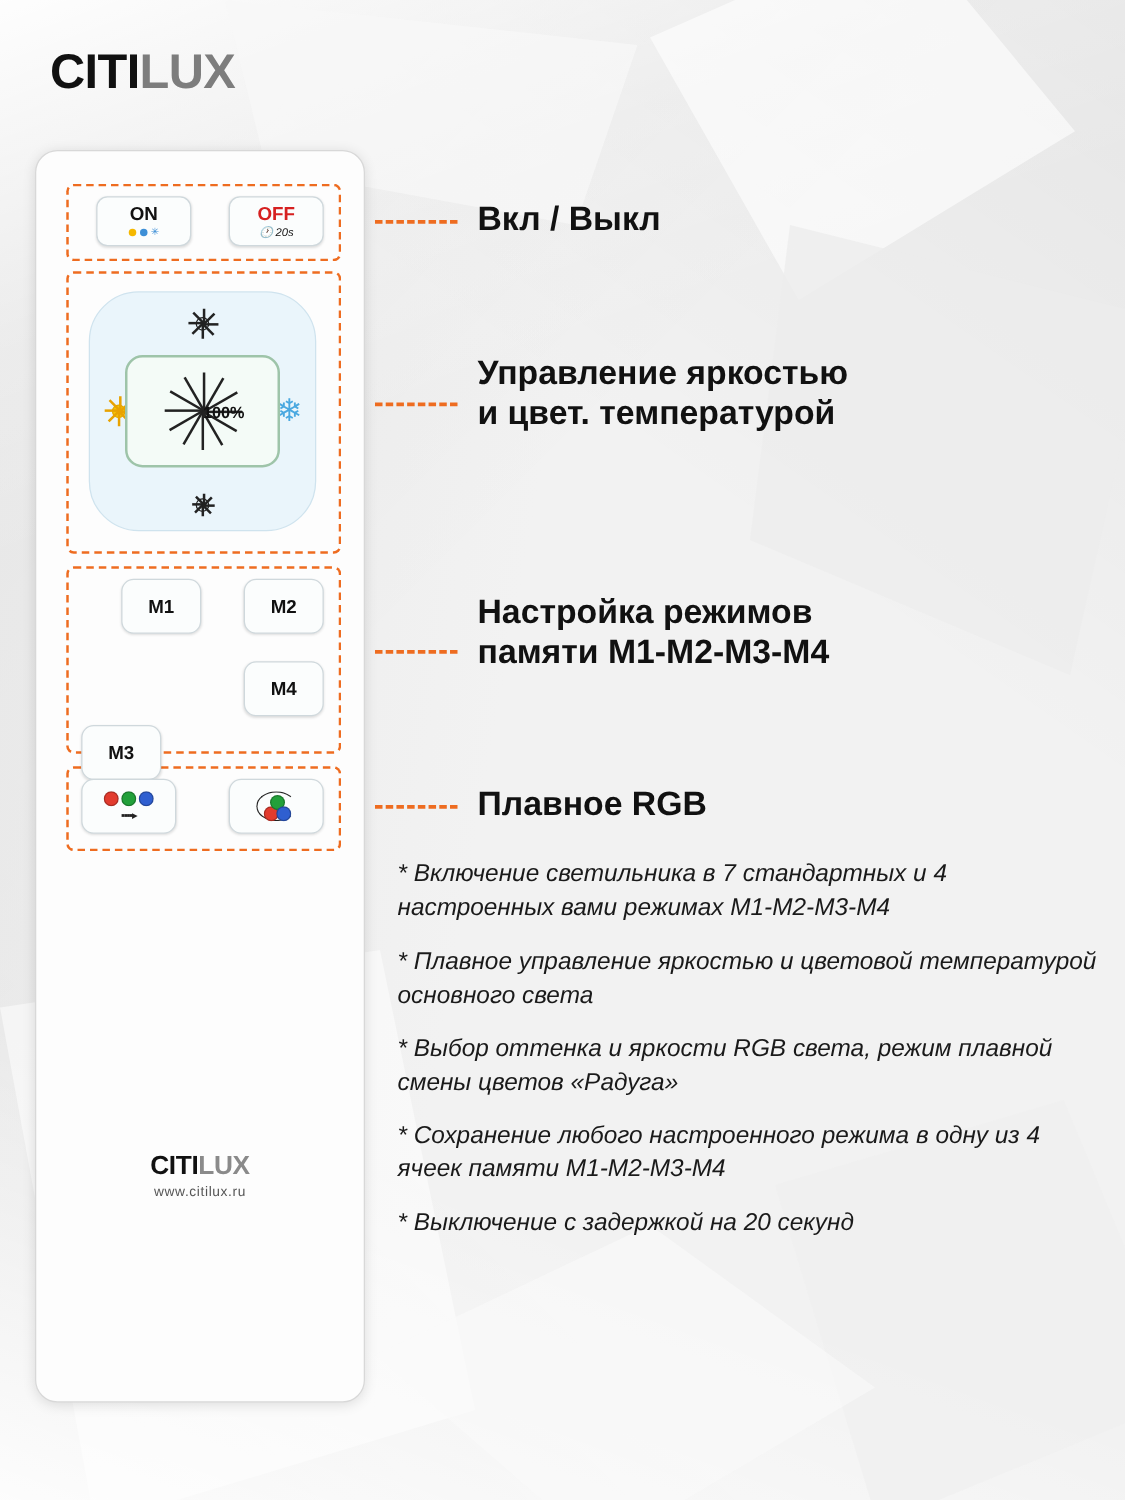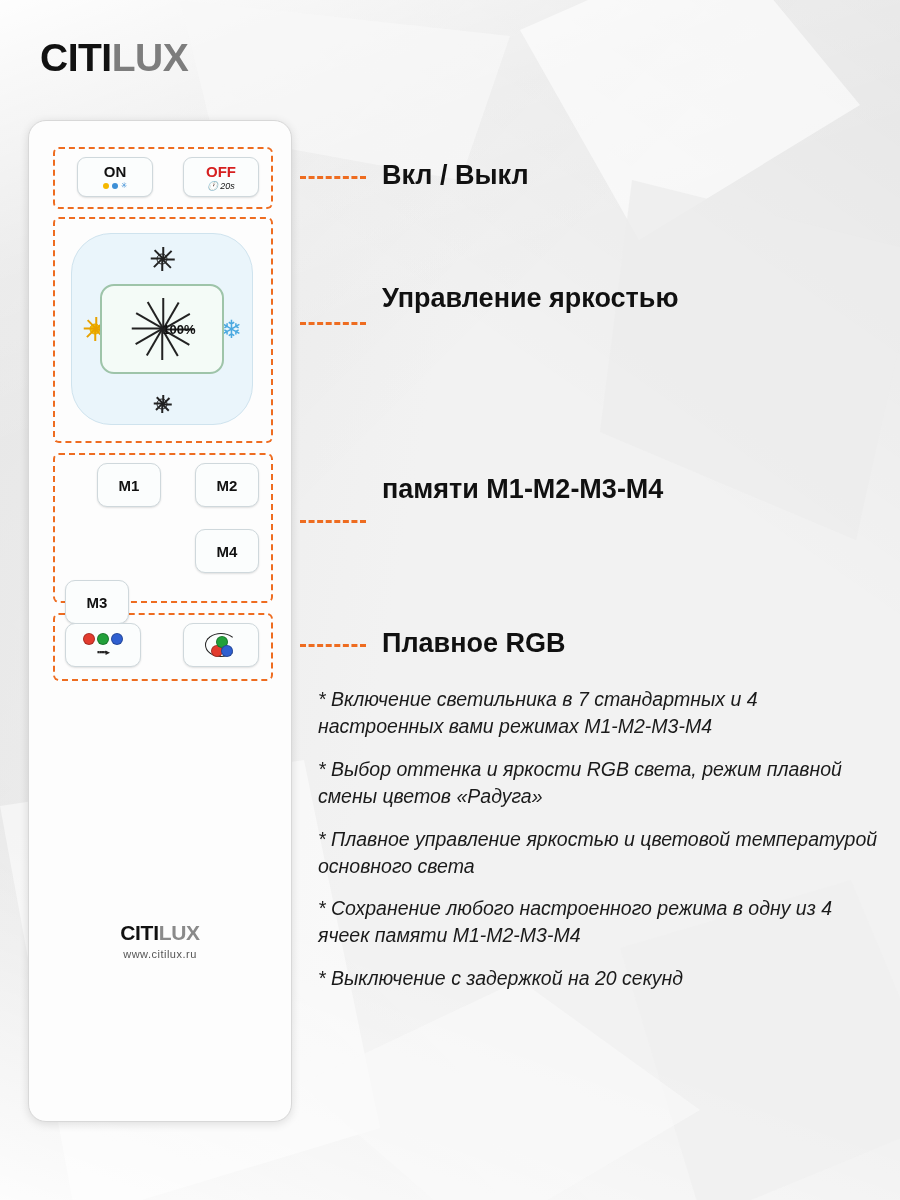--- a/index.html
+++ b/index.html
@@ -402,25 +402,27 @@
 </div>
 
 <div class="conn c1"></div>
 <div class="conn c2"></div>
 <div class="conn c3"></div>
 <div class="conn c4"></div>
 
 <div class="label lbl1">Вкл / Выкл</div>
 <div class="label lbl2">
   <div>Управление яркостью</div>
+  <div>и цвет. температурой</div>
 </div>
 <div class="label lbl3">
+  <div>Настройка режимов</div>
   <div>памяти M1-M2-M3-M4</div>
 </div>
 <div class="label lbl4">Плавное RGB</div>
 
 <div class="notes">
   <div class="note">* Включение светильника в 7 стандартных и 4 настроенных вами режимах M1-M2-M3-M4</div>
+  <div class="note">* Плавное управление яркостью и цветовой температурой основного света</div>
   <div class="note">* Выбор оттенка и яркости RGB света, режим плавной смены цветов «Радуга»</div>
-  <div class="note">* Плавное управление яркостью и цветовой температурой основного света</div>
   <div class="note">* Сохранение любого настроенного режима  в одну из 4 ячеек памяти M1-M2-M3-M4</div>
   <div class="note">* Выключение с задержкой на 20 секунд</div>
 </div>
 
 </body></html>

